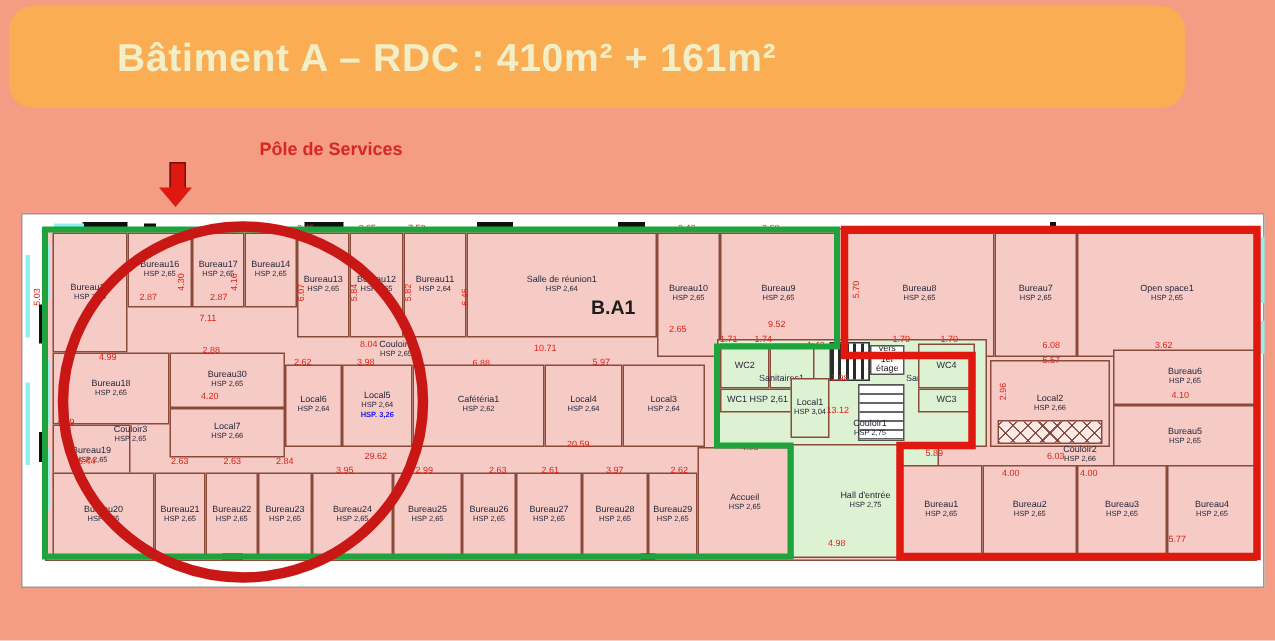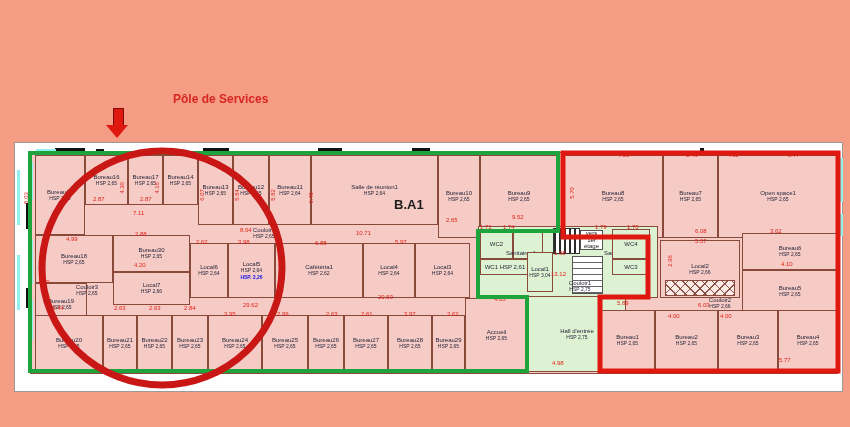--- a/index.html
+++ b/index.html
@@ -49,20 +49,23 @@
 
   .gz{fill:none;stroke:var(--zone_green);stroke-width:4;}
   .rz{fill:none;stroke:var(--zone_red);stroke-width:5;}
   .re{fill:none;stroke:var(--ellipse_red);stroke-width:7;}
 </style>
 </head>
 <body>
 
 <div class="page">
 
+  <div class="header-band">
+    <div class="page-title">Bâtiment A – RDC : 410m² + 161m²</div>
+  </div>
 
   <div class="pole-label">Pôle de Services</div>
 
   <div class="arrow">
     <div class="shaft"></div>
     <div class="head"></div>
   </div>
 
   <div class="plan-canvas"></div>
 

